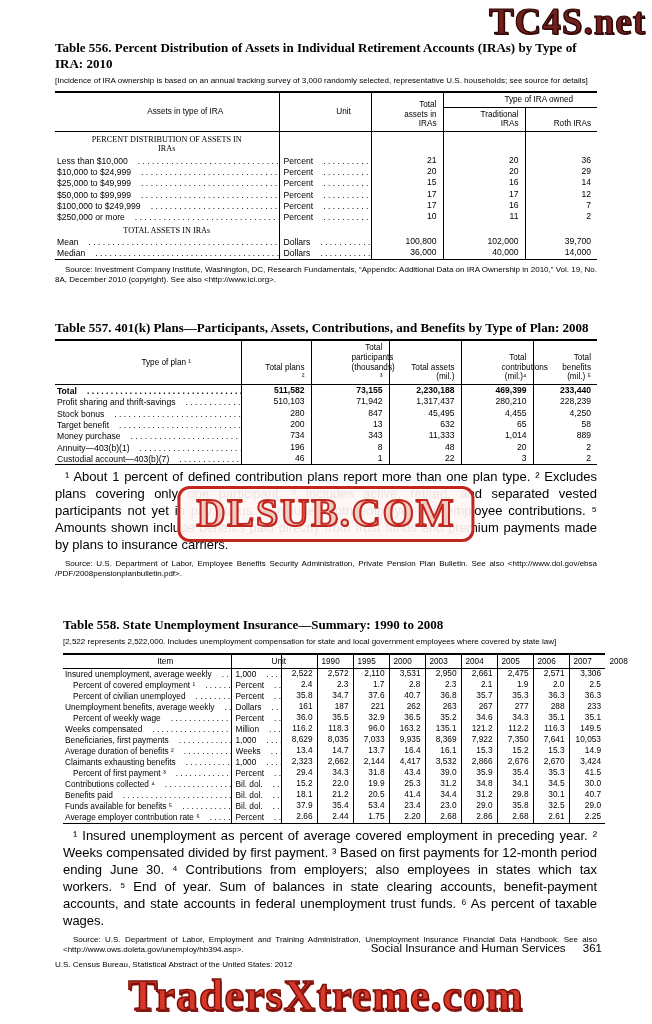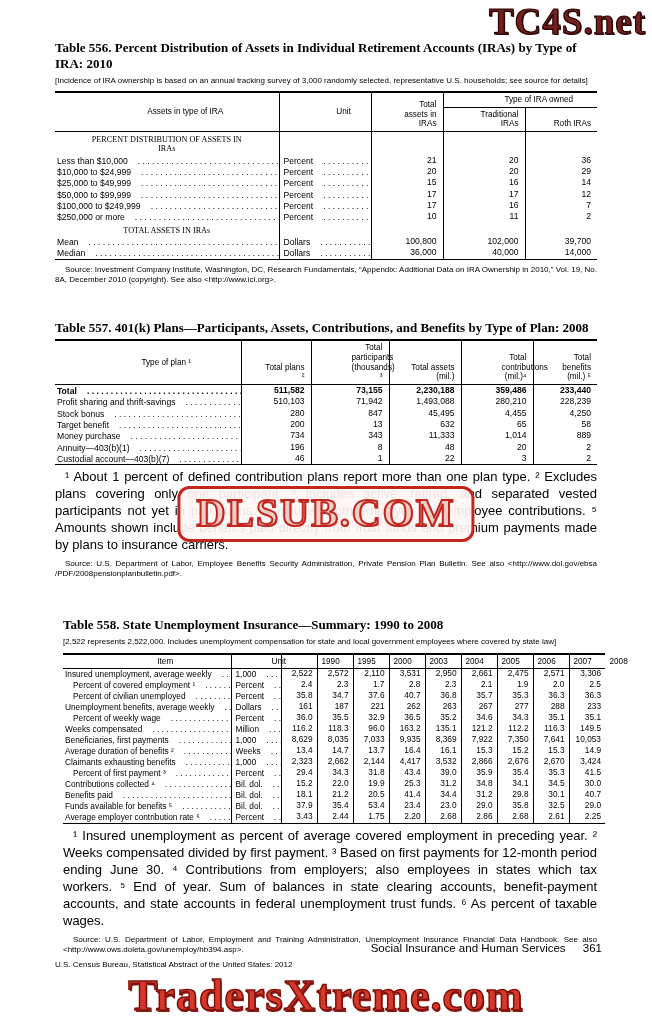--- a/index.html
+++ b/index.html
@@ -294,33 +294,33 @@
           <tr class="datarow bold">
             <td class="item">
               <span class="cellflex">
                 <span class="lbl">Total</span>
                 <span class="dots">. . . . . . . . . . . . . . . . . . . . . . . . . . . . . . . . . . . . . . . . . . . . . . . . . . . . . . . . . . . . . . . . . . . . . . . . . . . . . . . . . . . . . . . . . . </span>
               </span>
             </td>
             <td class="num vl">511,582</td>
             <td class="num vl">73,155</td>
             <td class="num vl">2,230,188</td>
-            <td class="num vl">359,486</td>
+            <td class="num vl">469,399</td>
             <td class="num vl">233,440</td>
           </tr>
           <tr class="datarow">
             <td class="item">
               <span class="cellflex">
                 <span class="lbl">Profit sharing and thrift-savings</span>
                 <span class="dots">. . . . . . . . . . . . . . . . . . . . . . . . . . . . . . . . . . . . . . . . . . . . . . . . . . . . . . . . . . . . . . . . . . . . . . . . . . . . . . . . . . . . . . . . . . </span>
               </span>
             </td>
             <td class="num vl">510,103</td>
             <td class="num vl">71,942</td>
-            <td class="num vl">1,493,088</td>
+            <td class="num vl">1,317,437</td>
             <td class="num vl">280,210</td>
             <td class="num vl">228,239</td>
           </tr>
           <tr class="datarow">
             <td class="item">
               <span class="cellflex">
                 <span class="lbl">Stock bonus</span>
                 <span class="dots">. . . . . . . . . . . . . . . . . . . . . . . . . . . . . . . . . . . . . . . . . . . . . . . . . . . . . . . . . . . . . . . . . . . . . . . . . . . . . . . . . . . . . . . . . . </span>
               </span>
             </td>
@@ -726,21 +726,21 @@
                 <span class="lbl">Average employer contribution rate ⁶</span>
                 <span class="dots">. . . . . . . . . . . . . . . . . . . . . . . . . . . . . . . . . . . . . . . . . . . . . . . . . . . . . . . . . . . . . . . . . . . . . . . . . . . . . . . . . . . . . . . . . . </span>
               </span>
             </td>
             <td class="unit vl">
               <span class="cellflex">
                 <span class="lbl">Percent</span>
                 <span class="dots">. . . . . . . . . . . . . . . . . . . . . . . . . . . . . . . . . . . . . . . . . . . . . . . . . . . . . . . . . . . . . . . . . . . . . . . . . . . . . . . . . . . . . . . . . . </span>
               </span>
             </td>
-            <td class="num vl">3.43</td>
+            <td class="num vl">2.66</td>
             <td class="num vl">2.44</td>
             <td class="num vl">1.75</td>
             <td class="num vl">2.20</td>
             <td class="num vl">2.68</td>
             <td class="num vl">2.86</td>
             <td class="num vl">2.68</td>
             <td class="num vl">2.61</td>
             <td class="num vl">2.25</td>
           </tr>
         </tbody>

